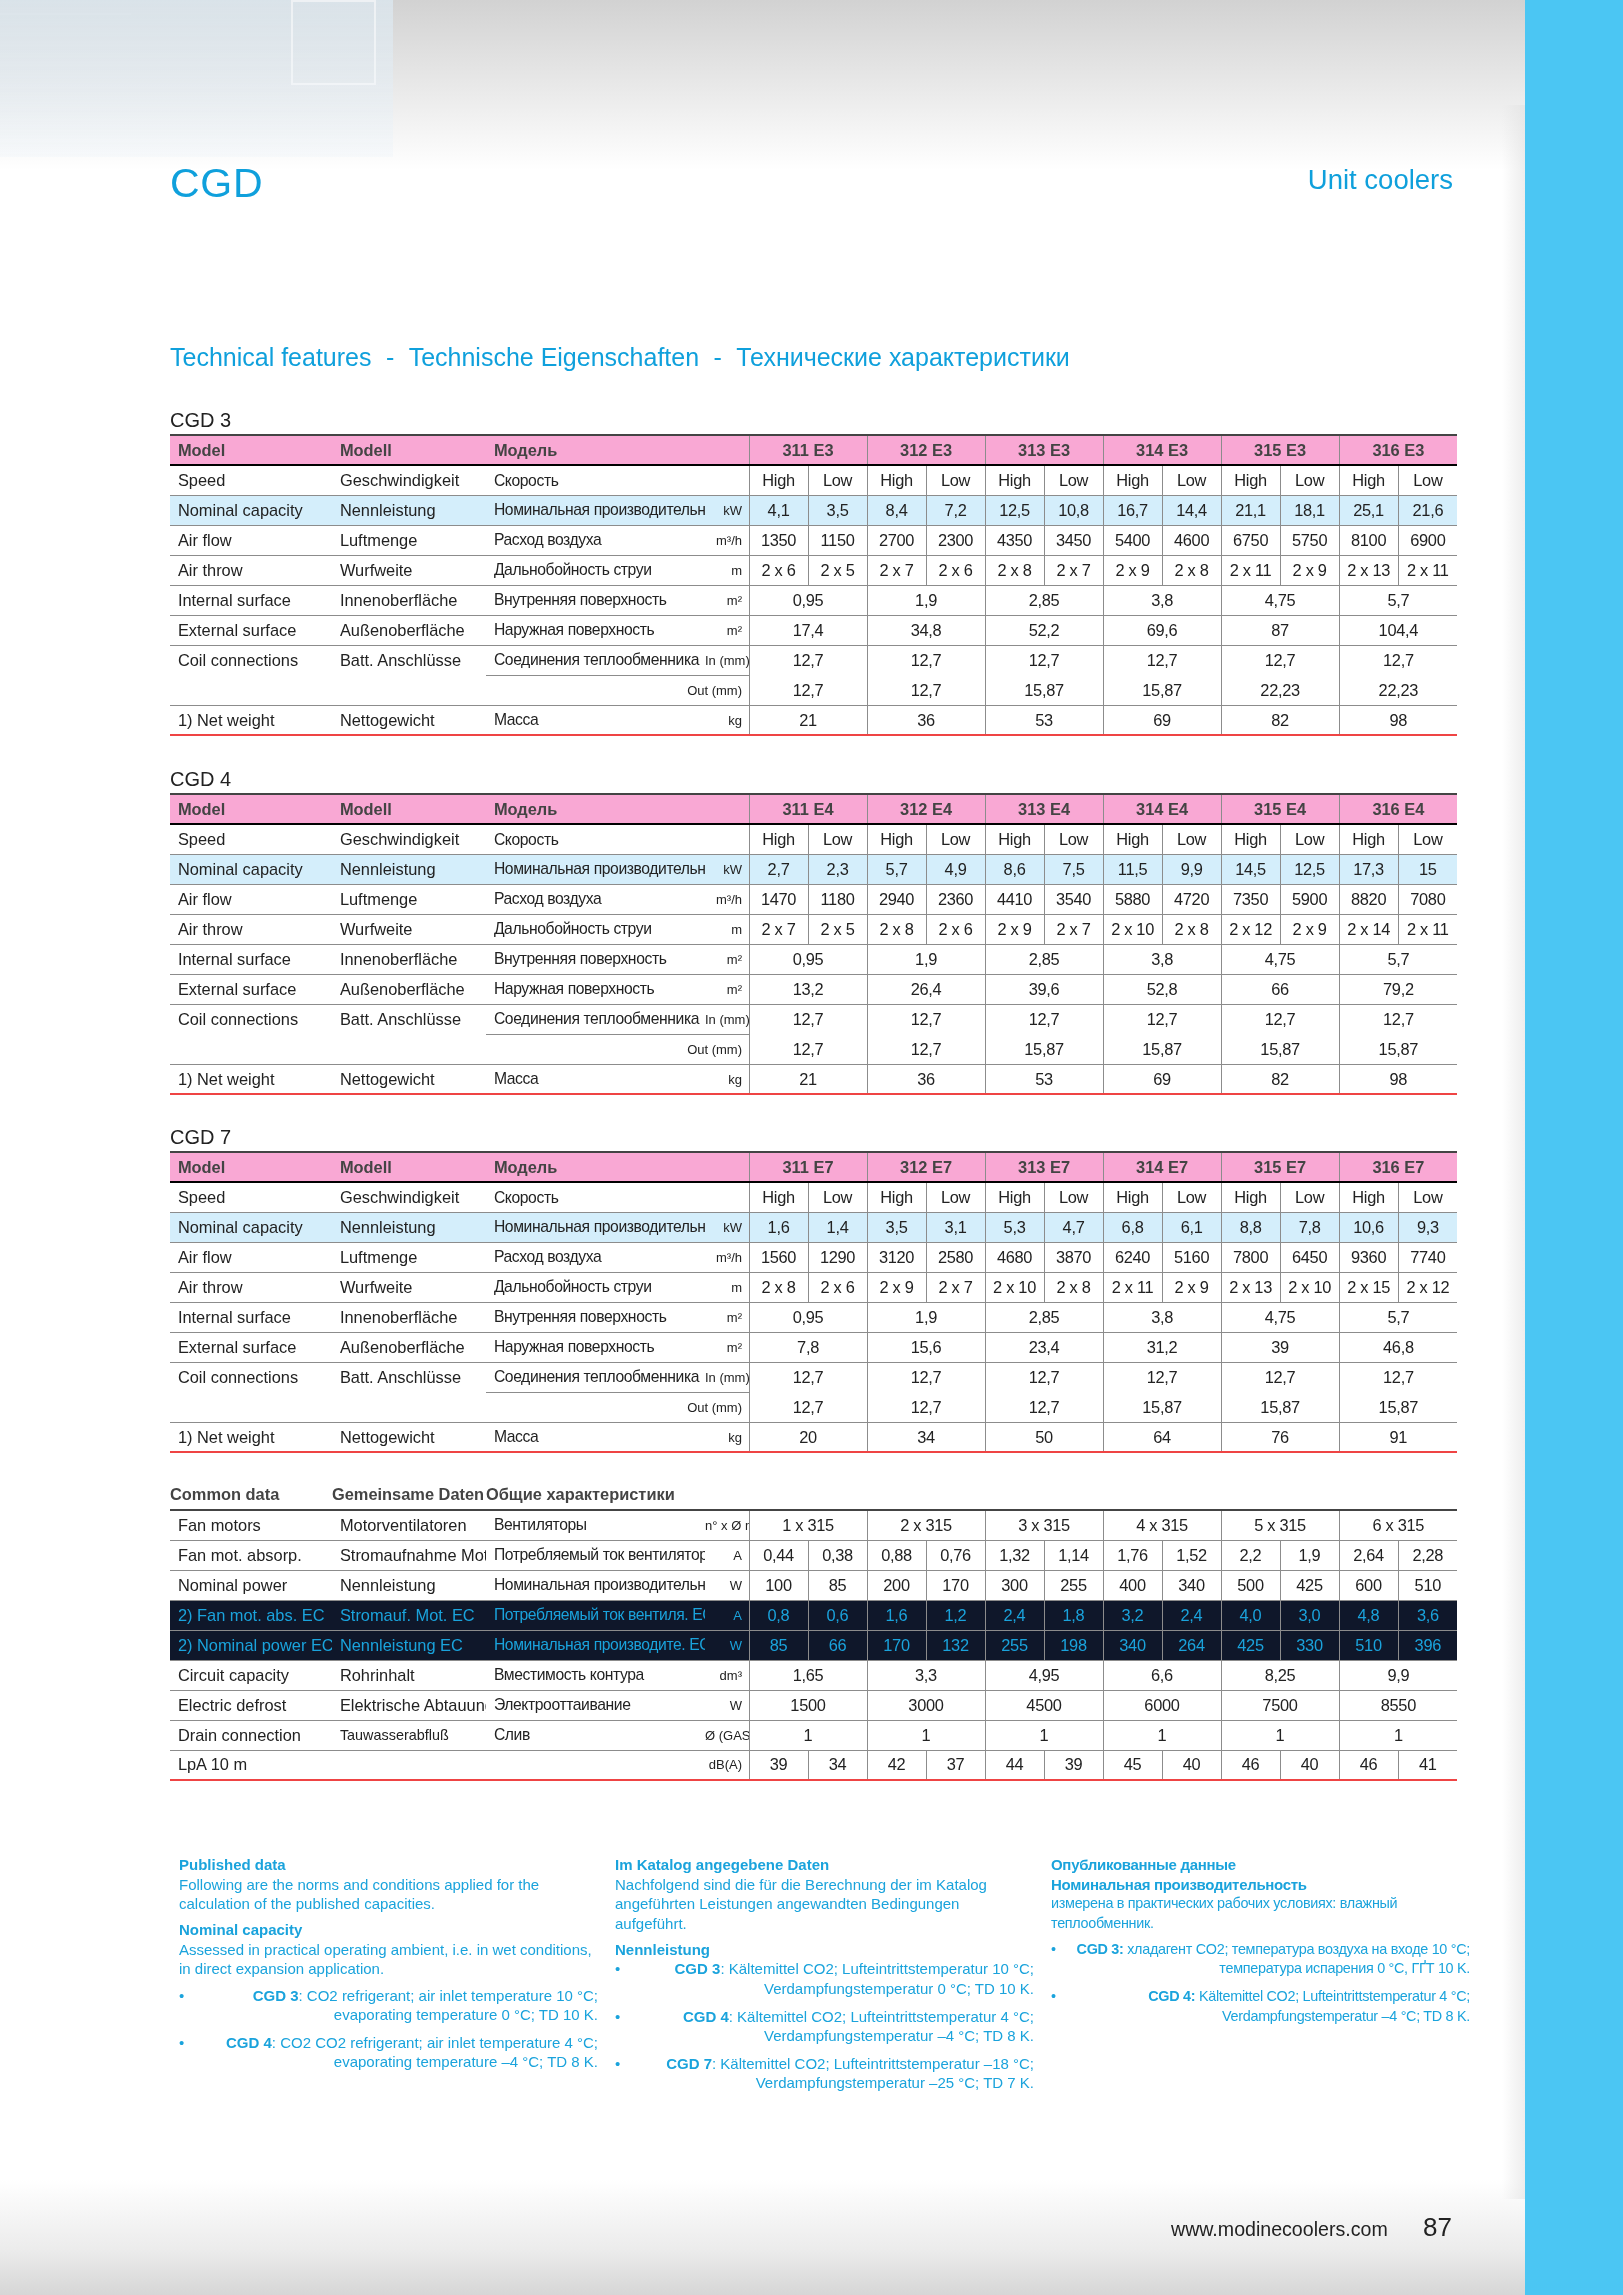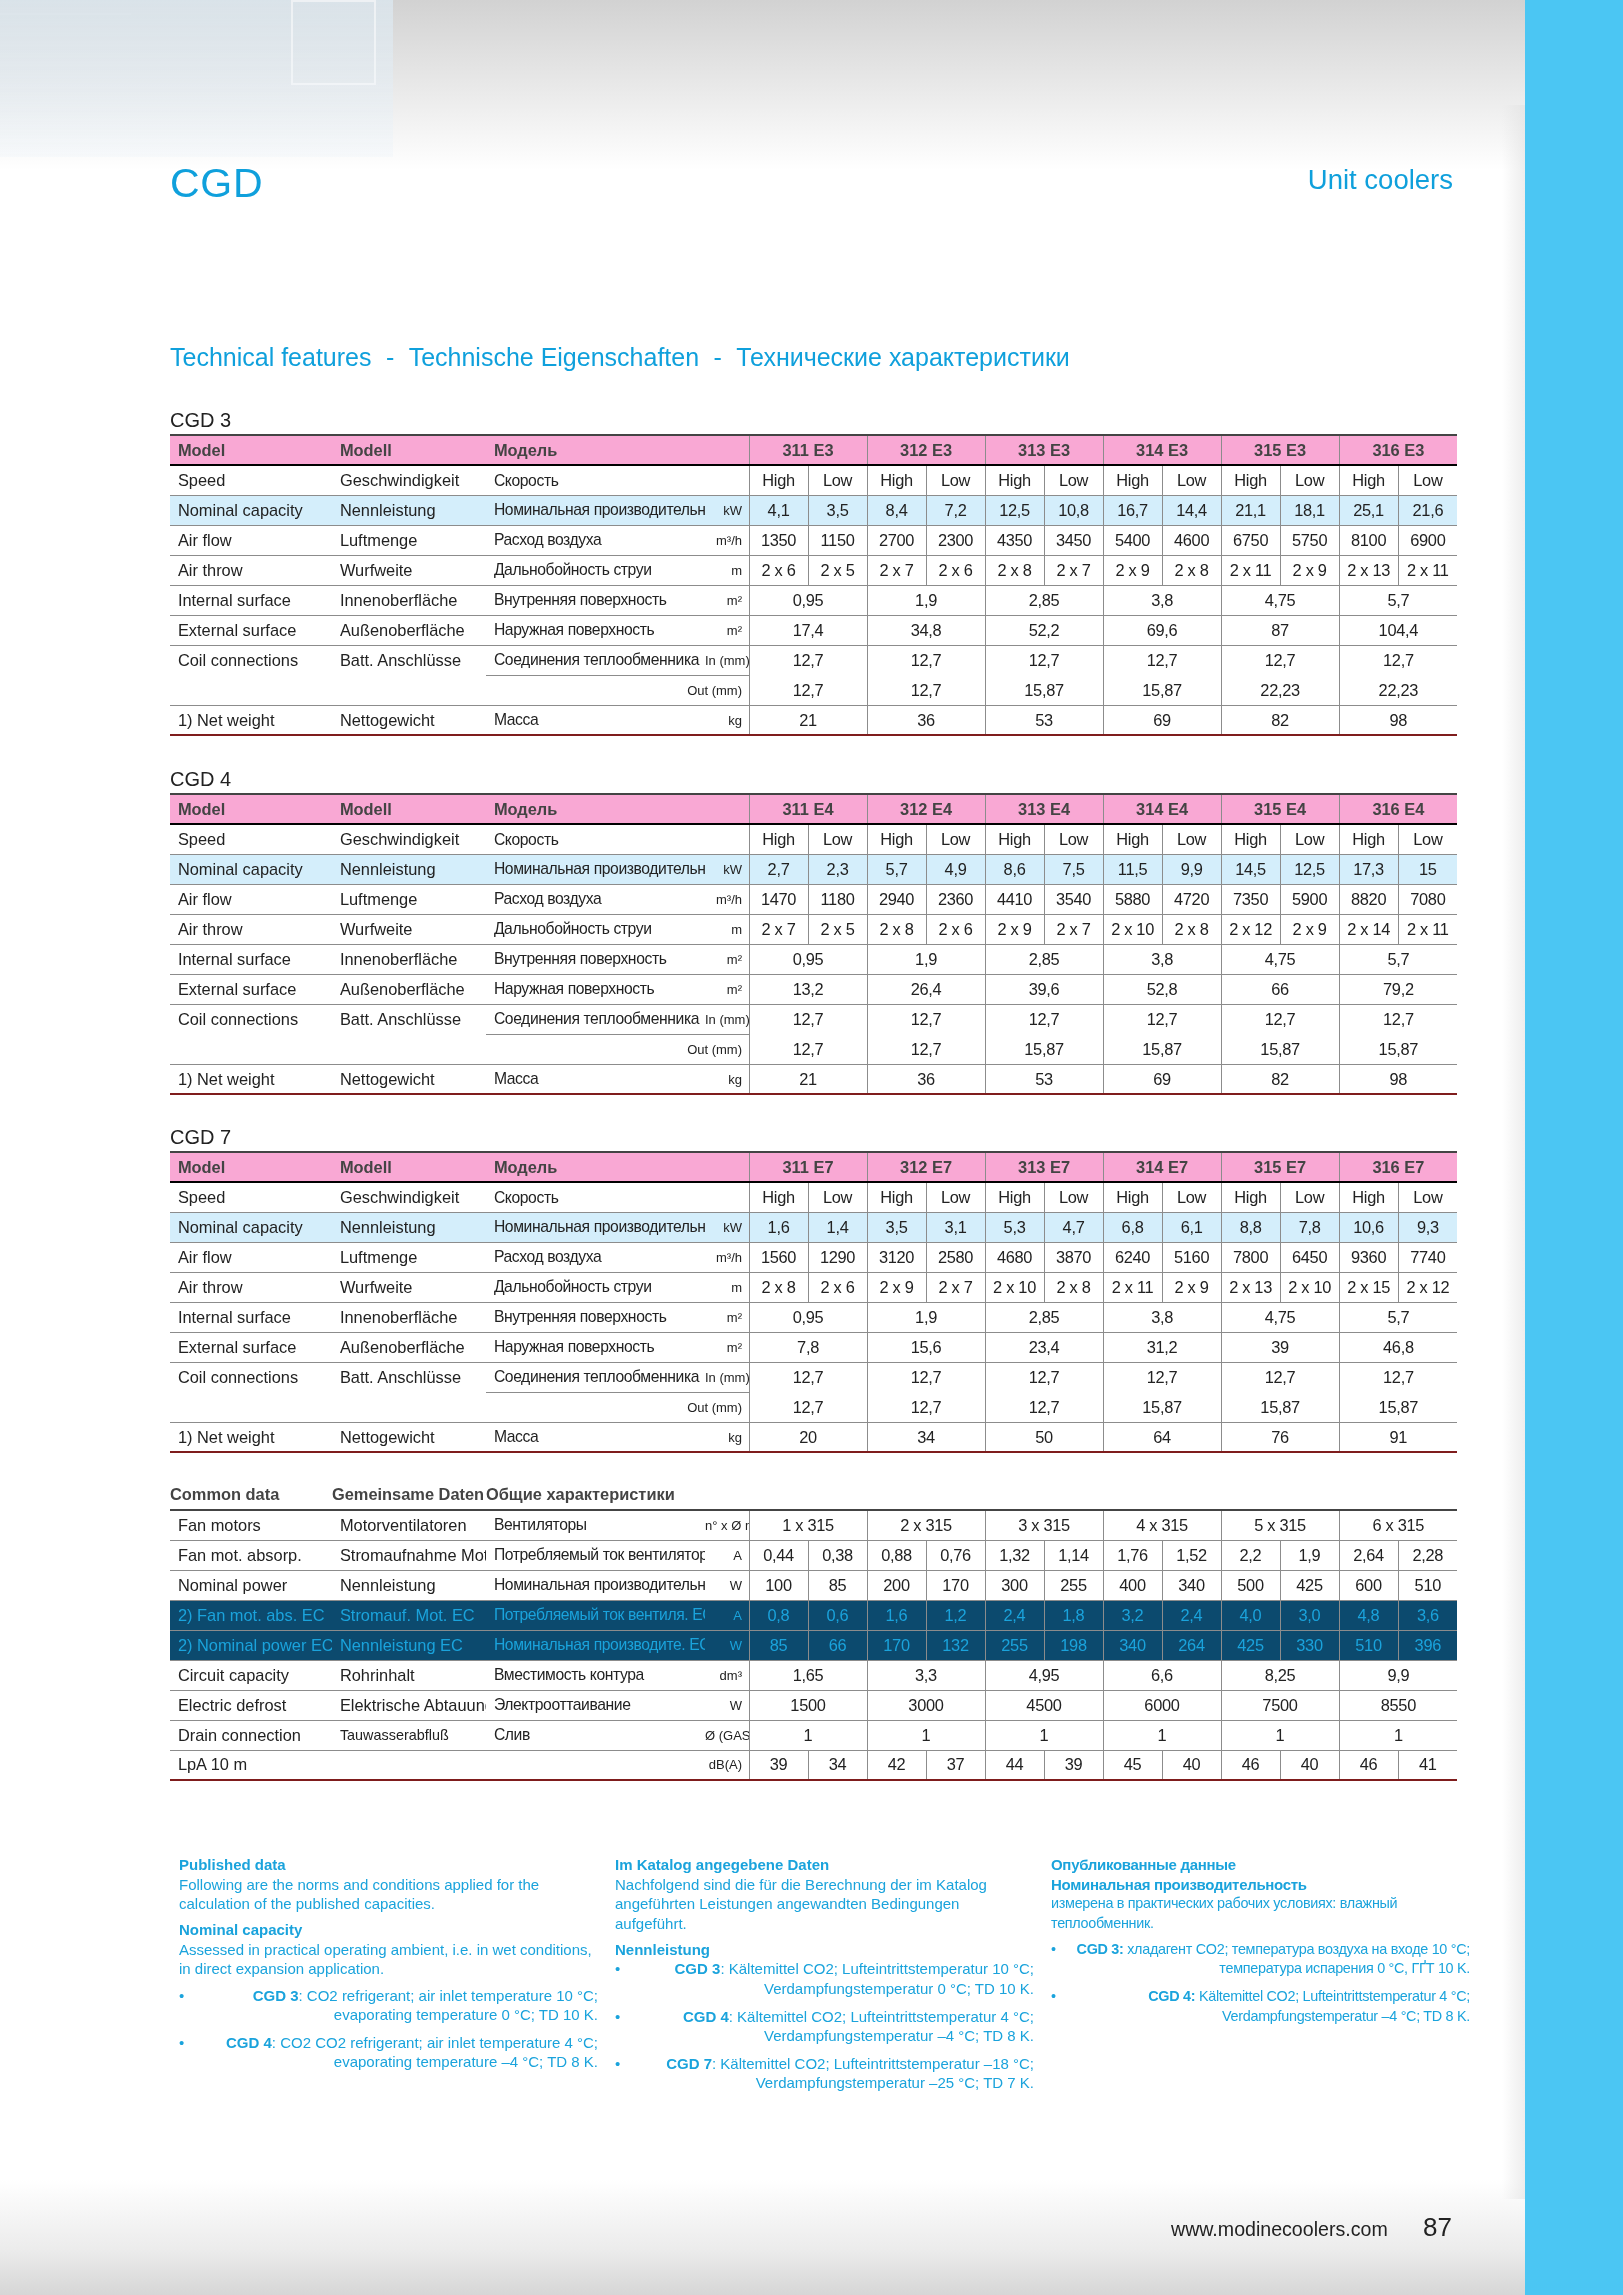--- a/index.html
+++ b/index.html
@@ -32,29 +32,29 @@
   table.spec col.c-en { width: 162px; }
   table.spec col.c-de { width: 154px; }
   table.spec col.c-ru { width: 219px; }
   table.spec col.c-unit { width: 44px; }
   table.spec col.c-val { width: 59px; }
   table.spec tr { border-bottom: 1.3px solid #8c8c8c; }
   table.spec tr.hdr { background: #f9a8d4; border-top: 2px solid #444; border-bottom: 2px solid #000000; }
   table.spec tr.hdr th { font-weight: bold; color: #444; text-align: left; padding-left: 7.9px; font-size: 16.4px; }
   table.spec tr.hdr th.model { text-align: center; padding-left: 0; border-left: 1.3px solid #8c8c8c; }
   table.spec tr.hl { background: #d4eefb; }
-  table.spec tr.last { border-bottom: 2px solid #7f1d1d; }
+  table.spec tr.last { border-bottom: 2px solid #ef4444; }
   table.spec tr.sub-in { border-bottom: none; }
   table.spec td.lbl { padding-left: 7.9px; color: #222; }
   table.spec td.lbl-ru { padding-left: 7.9px; color: #222; font-size: 15.7px; letter-spacing: -0.4px; }
   table.spec td.unit { text-align: right; padding-right: 6.5px; font-size: 13px; color: #222; }
   table.spec td.unit-line { border-top: 1.3px solid #8c8c8c; }
   table.spec td.v { text-align: center; border-left: 1.3px solid #8c8c8c; color: #222; font-size: 16.4px; letter-spacing: -0.3px; }
   table.spec tr.ec td { color: #1aa3dc; }
-  table.spec tr.ec { background: #0c4a6e; margin-top: 48px; }
+  table.spec tr.ec { background: #0f172a; margin-top: 48px; }
   table.spec td.small { font-size: 14.4px; }
   table.spec tr.sub-in td.lbl, table.spec tr.sub-in td.lbl-ru { border-bottom: none; }
 
   .common-hdr th { font-weight: bold; color: #444; text-align: left; padding-left: 7.9px; font-size: 16.4px; height: 30px; }
   tr.common-hdr { background: transparent; border-bottom: 2px solid #444 !important; }
 
   .notes { position: absolute; top: 1855px; width: 419px; color: #1aa3dc; font-size: 15px; line-height: 19.6px; margin-left: 8px; }
   .notes h4 { font-weight: bold; font-size: 15px; line-height: 19.6px; }
   .notes p { margin-bottom: 6.5px; }
   .notes ul { list-style: none; text-align: right; }

